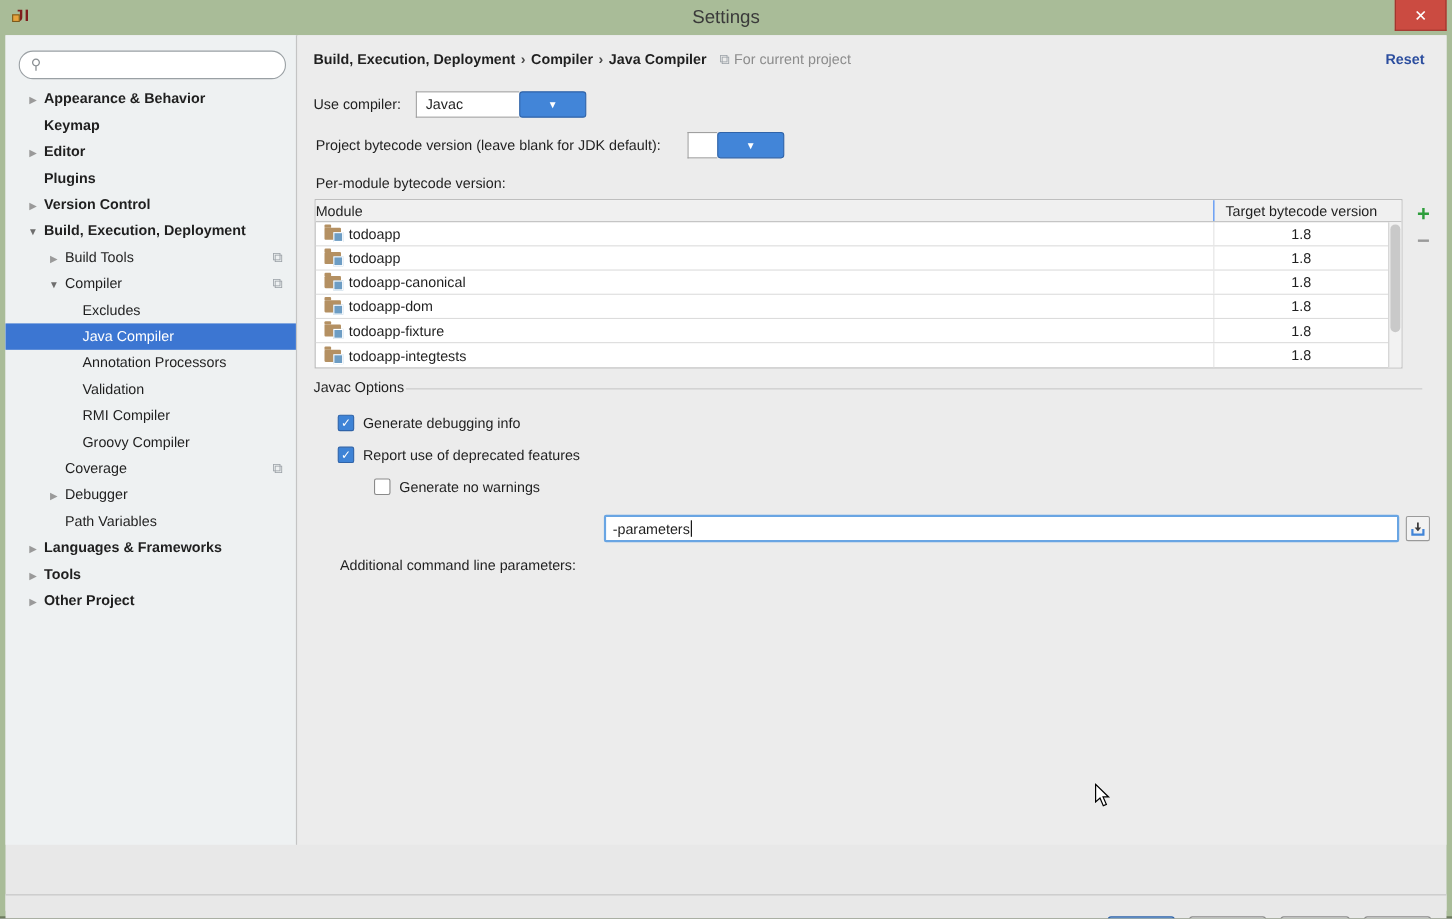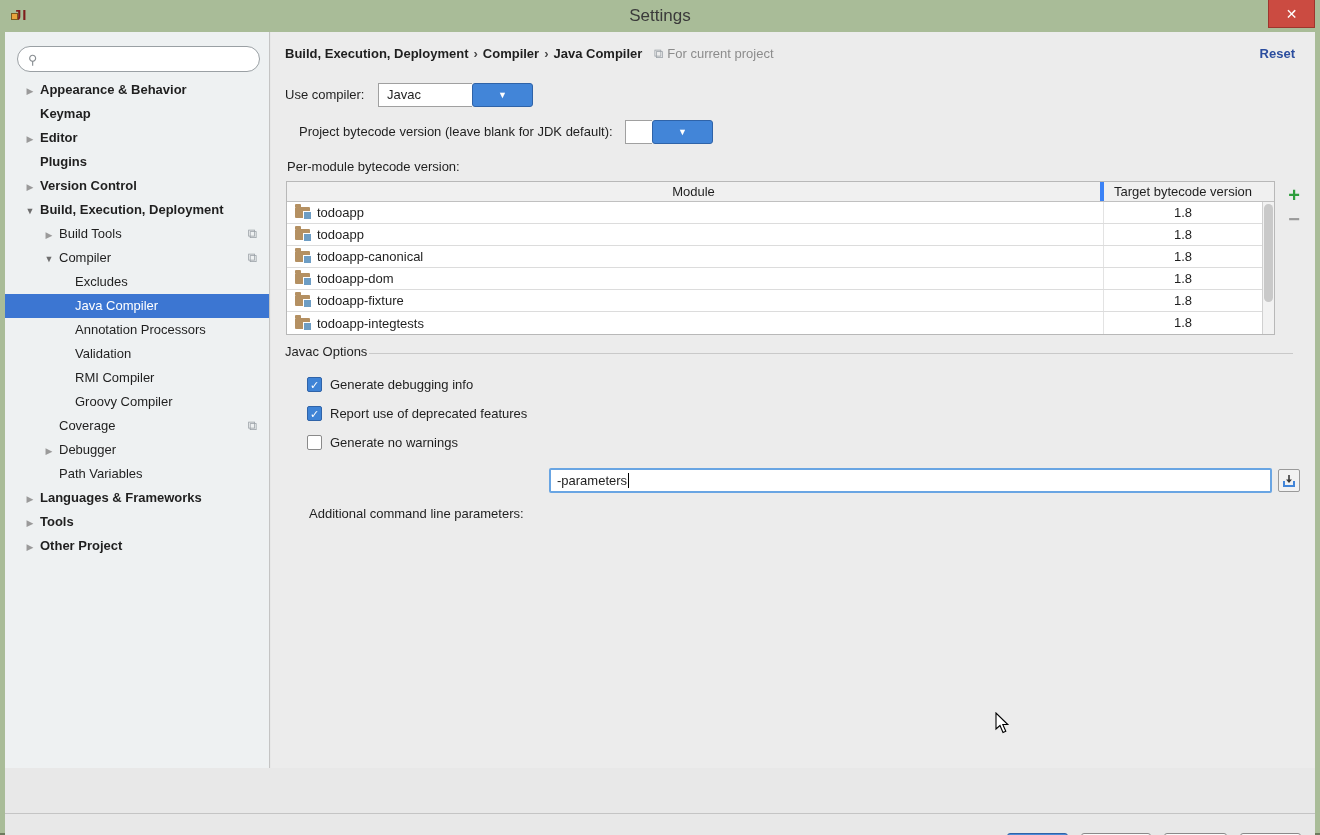--- a/index.html
+++ b/index.html
@@ -57,21 +57,21 @@
   
   .combo { position:absolute; display:flex; height:24px; }
   .combo .val { background:#fff; border:1px solid #a0a0a0; border-right:none; height:24px;
                 line-height:22px; padding:0 8px; }
   .combo .btn { width:24px; height:24px; background:#4285d8; border:1px solid #2f63a8;
                 color:#fff; font-size:9px; text-align:center; line-height:22px; cursor:pointer; }
 
   
   .tbl { position:absolute; left:15px; top:149px; width:989px; border:1px solid #b8b8b8; background:#fff; }
   .tbl-head { display:flex; background:#f0f0f0; border-bottom:1px solid #c0c0c0; height:20px; line-height:19px; }
-  .tbl-head .c1 { width:817px; text-align:center; border-right:4px solid #3b82f6; }
+  .tbl-head .c1 { width:817px; border-right:1px solid #3b82f6; }
   .tbl-head .c2 { width:158px; text-align:center; }
   .tbl-body { position:relative; }
   .tbl-row { display:flex; height:22px; line-height:21px; border-bottom:1px solid #dcdcdc; }
   .tbl-row:last-child { border-bottom:none; }
   .tbl-row .c1 { width:817px; border-right:1px solid #e3e3e3; padding-left:8px; display:flex; align-items:center; }
   .tbl-row .c2 { width:158px; text-align:center; }
   .folder-ic { position:relative; width:15px; height:11px; background:#b49062; border-radius:1px; margin-right:7px; flex:none; }
   .folder-ic::before { content:""; position:absolute; left:0; top:-3px; width:6px; height:3px; background:#b49062; border-radius:1px 1px 0 0; }
   .folder-ic::after { content:""; position:absolute; right:-2px; bottom:-2px; width:7px; height:7px; background:#6d9dc4; border:1px solid #fff; }
   .vscroll { position:absolute; right:0; top:0; bottom:0; width:12px; background:#f2f2f2; border-left:1px solid #d0d0d0; }
@@ -159,21 +159,21 @@
           <span class="ic">⧉</span><span>For current project</span>
         </span>
       </div>
 
       <span class="row-label" style="left:14px; top:55px;">Use compiler:</span>
       <div class="combo" style="left:107px; top:51px;">
         <span class="val" style="width:94px;">Javac</span>
         <span class="btn">▼</span>
       </div>
 
-      <span class="row-label" style="left:28px; top:92px;">Project bytecode version (leave blank for JDK default):</span>
+      <span class="row-label" style="left:16px; top:92px;">Project bytecode version (leave blank for JDK default):</span>
       <div class="combo" style="left:354px; top:88px;">
         <span class="val" style="width:27px;"></span>
         <span class="btn">▼</span>
       </div>
 
       <span class="row-label" style="left:16px; top:127px;">Per-module bytecode version:</span>
 
       <div class="tbl">
         <div class="tbl-head">
           <span class="c1">Module</span>
@@ -238,21 +238,21 @@
       <div class="group-line"></div>
       <div>
           <div class="chk-row" style="top: 342px;">
             <span class="chk checked">✓</span>
             <span>Generate debugging info</span>
           </div>
           <div class="chk-row" style="top: 371px;">
             <span class="chk checked">✓</span>
             <span>Report use of deprecated features</span>
           </div>
-          <div class="chk-row" style="top: 400px;">
+          <div class="chk-row" style="top: 400px; margin-left: 33px;">
             <span class="chk"></span>
             <span>Generate no warnings</span>
           </div>
         </div>
 
       <span class="cmd-label">Additional command line parameters:</span>
       <div class="cmd-input">
         <span>-parameters</span>
         <span class="caret"></span>
       </div>

